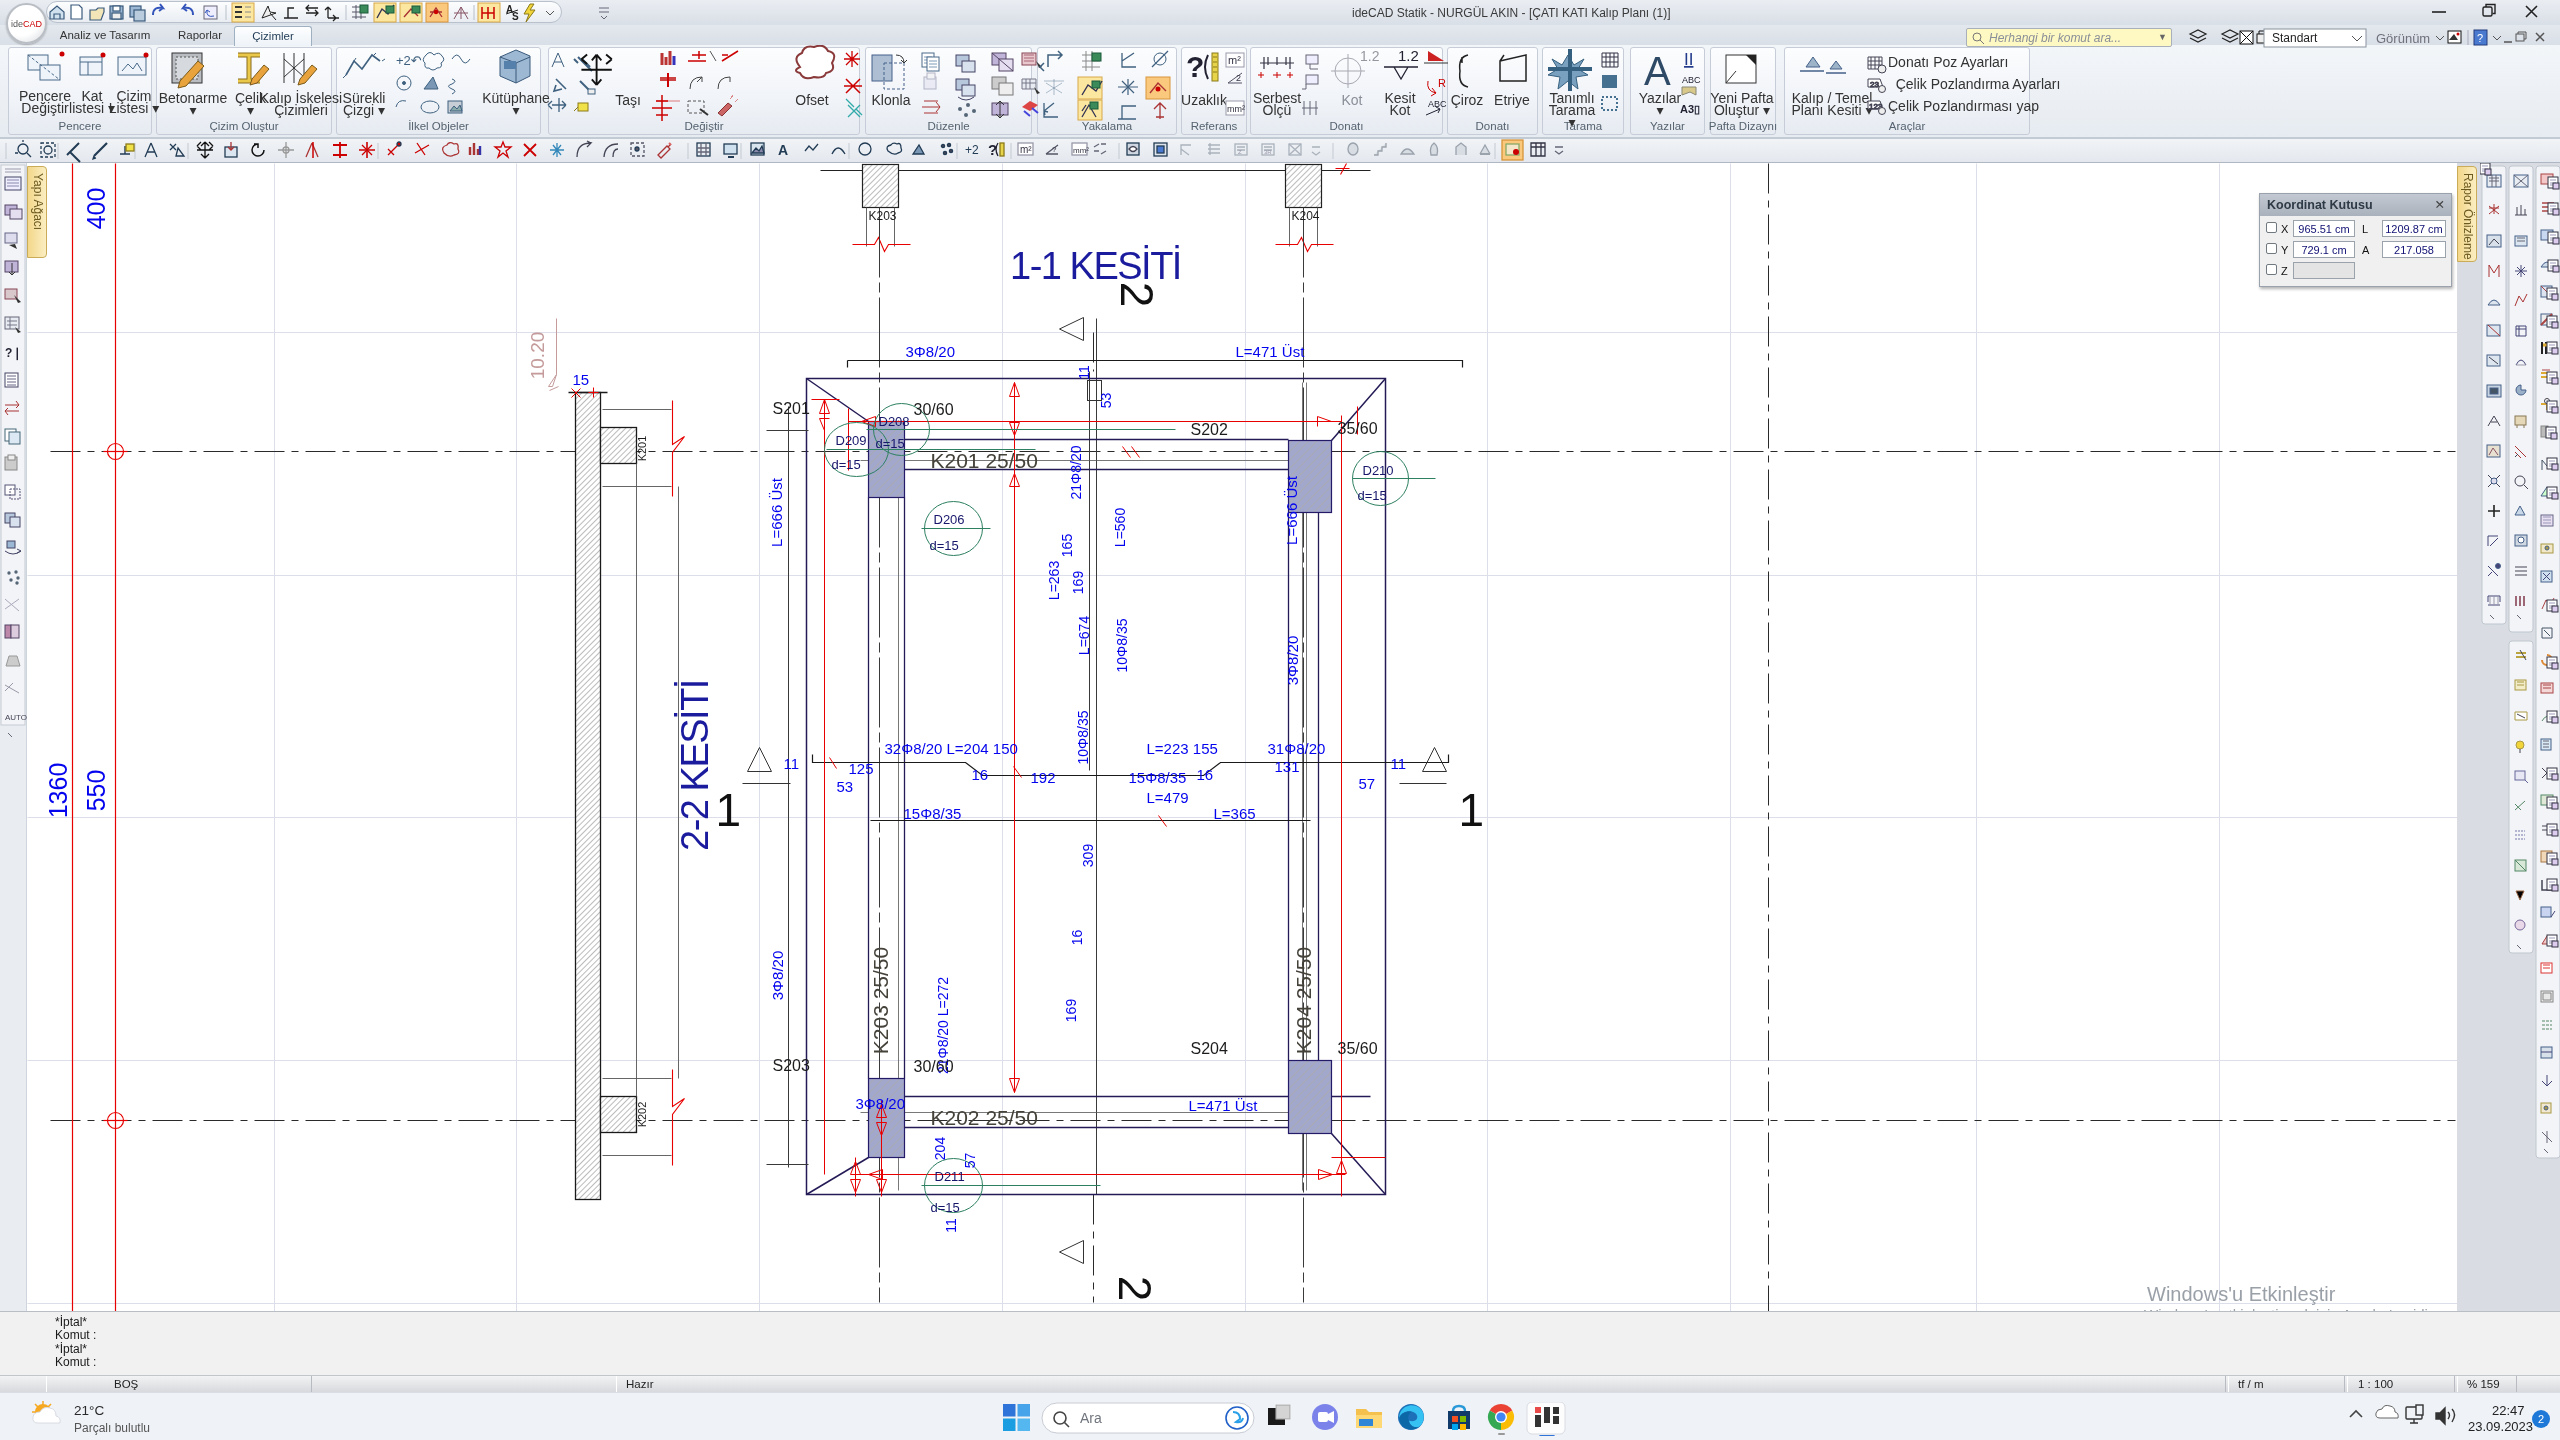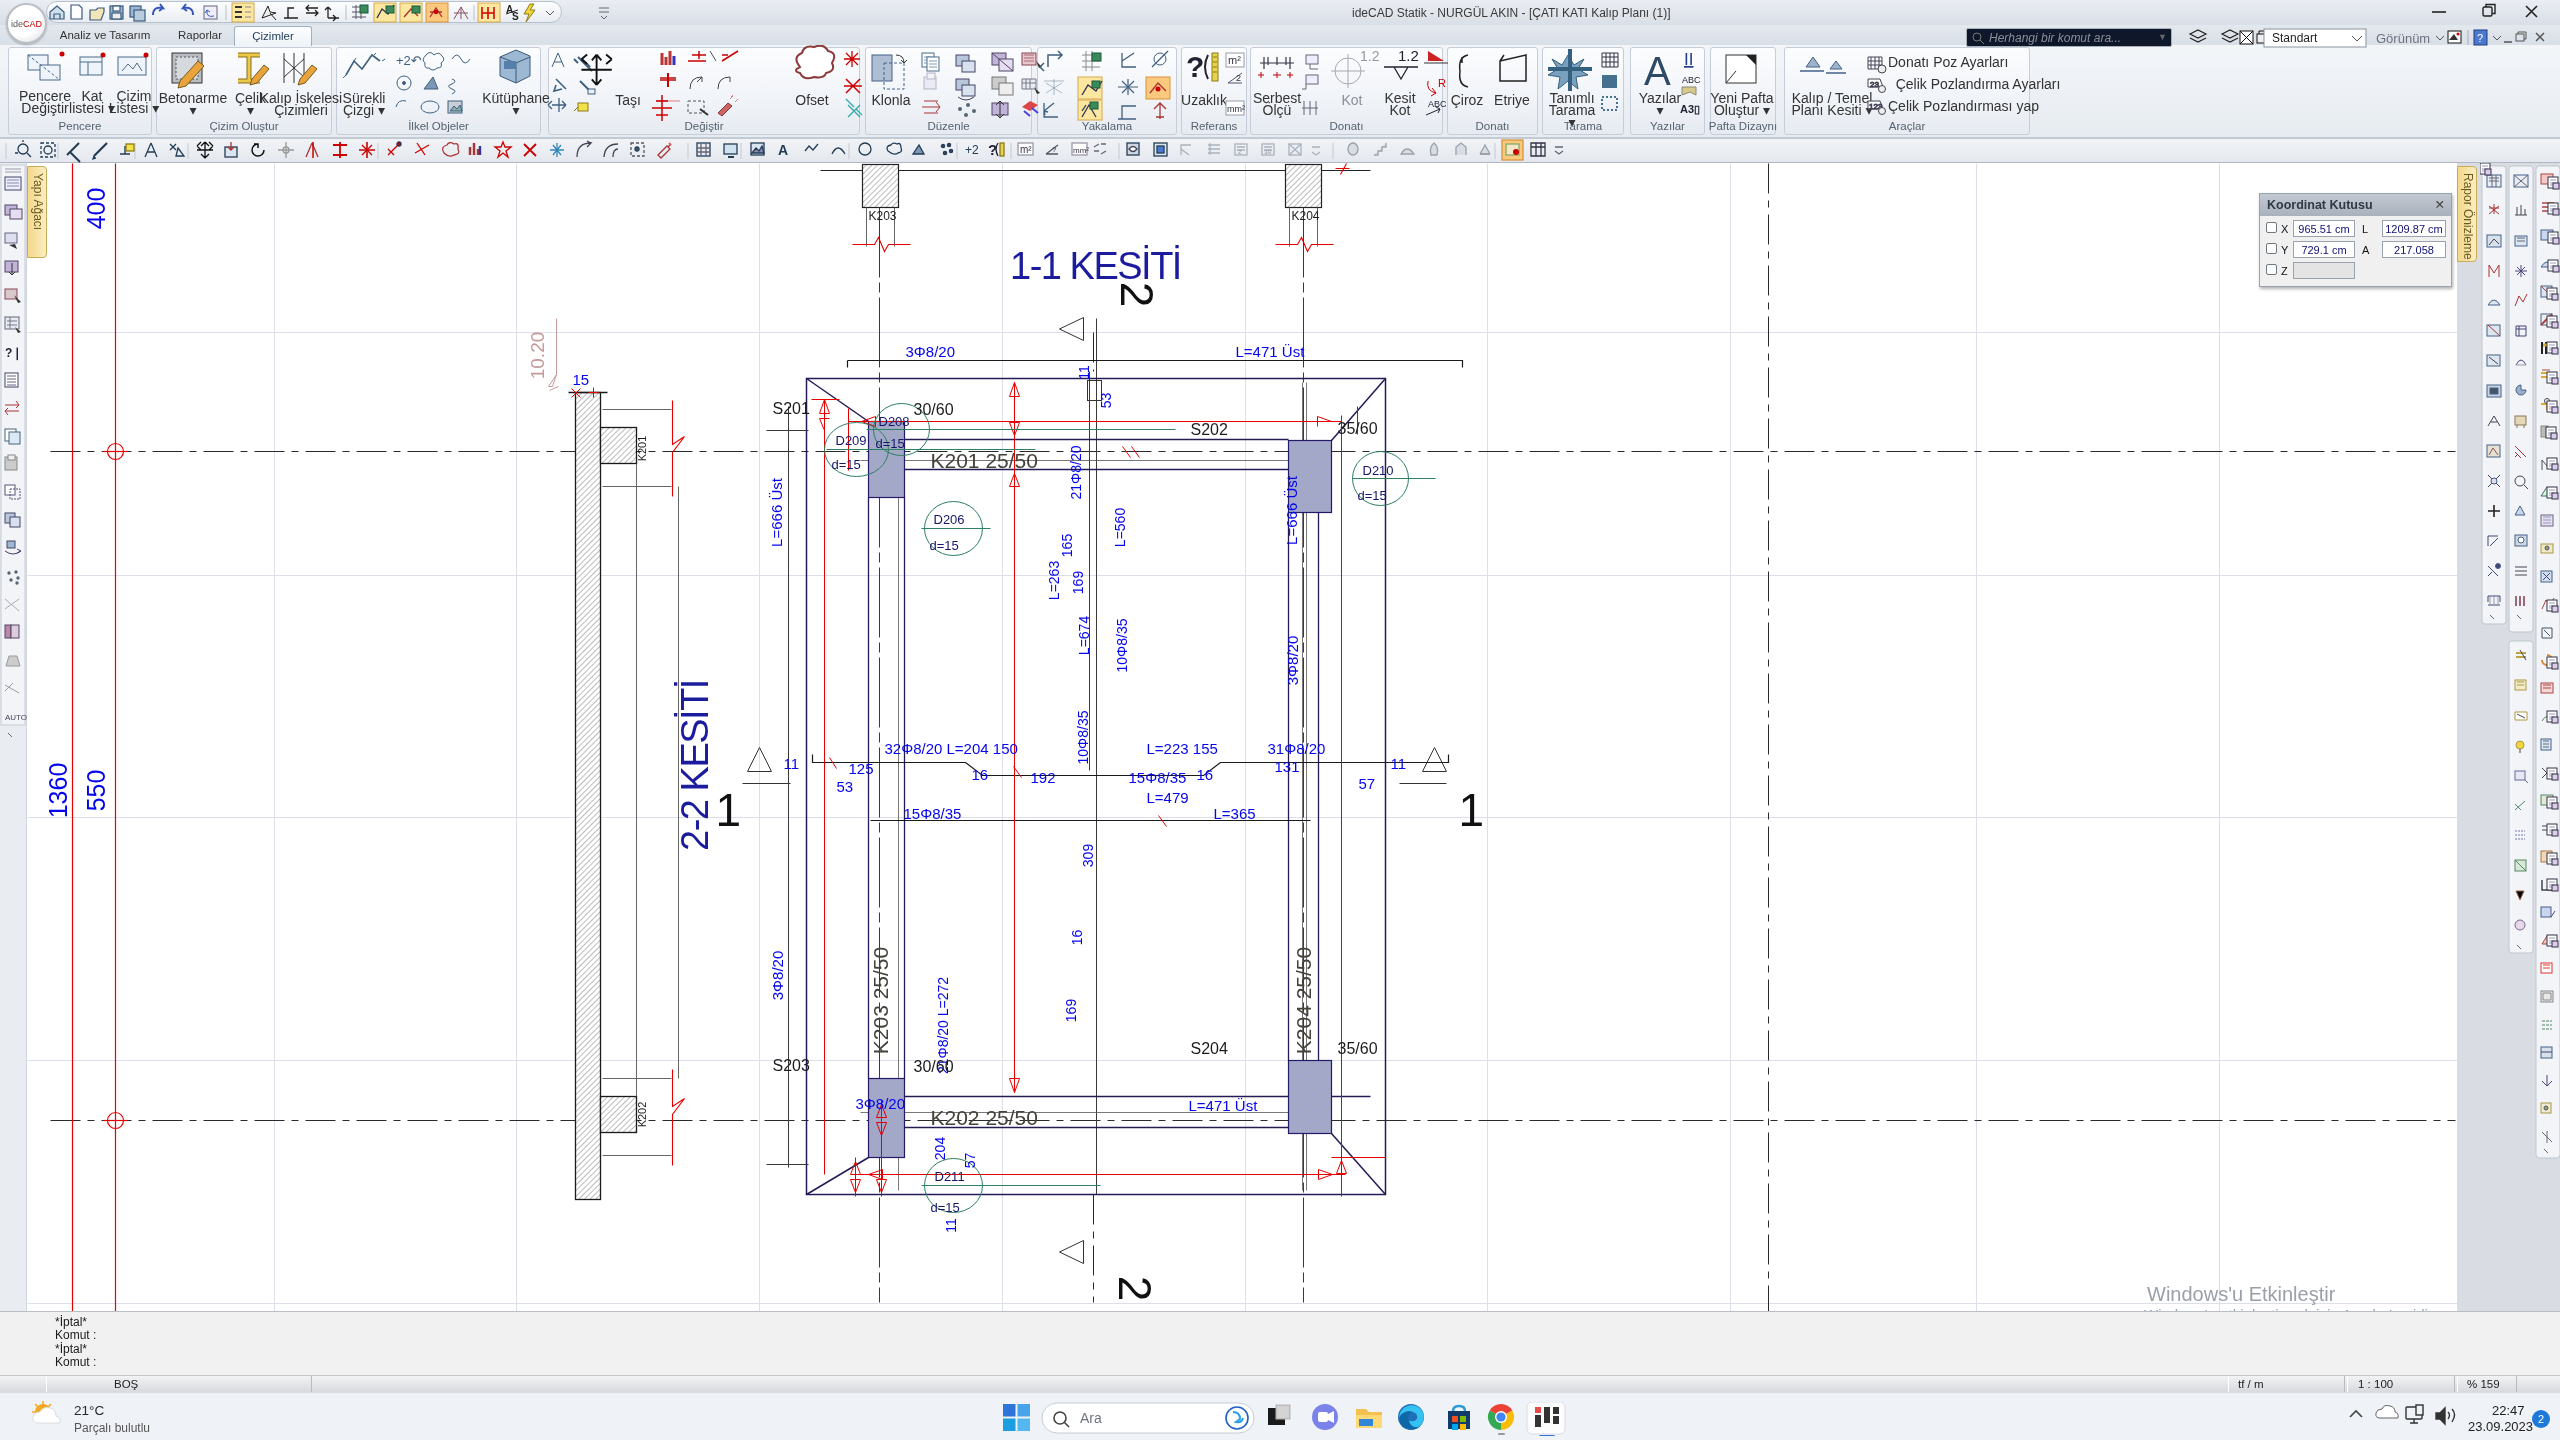--- a/index.html
+++ b/index.html
@@ -42,21 +42,21 @@
 <line x1="12" y1="12" x2="26" y2="12" stroke-width="1.6"></line>
 <rect x="63" y="7" width="9" height="9" rx="1.5" stroke-width="1.4"></rect>
     <path d="M66 7 v-2.5 h9 v9 h-2.5" stroke-width="1.4"></path>
 <path d="M106 6 l11 11 m0 -11 l-11 11" stroke-width="1.6"></path>
 </svg>
 <div class="abs" style="left:6px;top:3px;width:41px;height:41px;border-radius:50%;background:radial-gradient(circle at 35% 30%,#ffffff 55%,#d5d8dd);border:2px solid #b9bdc4;box-shadow:0 1px 2px rgba(0,0,0,.25);z-index:5"></div>
 <div class="abs" style="left:11px;top:19px;font-size:9px;color:#555;z-index:6">ide<span style="color:#c00;font-weight:normal">CAD</span></div>
 <div class="tab" style="left:50px;top:26px;width:110px">Analiz ve Tasarım</div>
 <div class="tab" style="left:166px;top:26px;width:68px">Raporlar</div>
 <div class="tab tabact" style="left:234px;top:26px;width:78px;height:20px">Çizimler</div>
-<div class="abs" style="left:1966px;top:28px;width:206px;height:19px;background:#0f172a;border:1px solid #a8b0bb;border-radius:2px">
+<div class="abs" style="left:1966px;top:28px;width:206px;height:19px;background:#fef9c3;border:1px solid #a8b0bb;border-radius:2px">
   <svg width="14" height="14" style="position:absolute;left:4px;top:2px" viewBox="0 0 14 14" fill="none" stroke="#777">
       <circle cx="6" cy="6" r="4"></circle>
       <line x1="9" y1="9" x2="13" y2="13"></line>
     </svg>
   <span style="position:absolute;left:22px;top:2px;font-style:italic;color:#8a8f98;font-size:12px">Herhangi bir komut ara...</span>
   <span style="position:absolute;right:4px;top:3px;color:#666;font-size:9px">▼</span>
 </div>
 <svg class="abs" style="left:2180px;top:26px" width="380px" height="24" viewBox="0 0 380 24">
 <g stroke="#222" fill="none" stroke-width="1.2">
 <path d="M10 8 l8 -4 8 4 -8 4 z M10 12 l8 4 8 -4"></path>
@@ -1392,20 +1392,23 @@
     <span class="abs" style="left:21px;top:71px;font-size:11px;color:#111">Z</span>
 <div class="fld" style="left:33px;top:68px;width:62px;height:17px;background:#e4e4e4"></div>
 </div>
 <div class="abs wm1">Windows'u Etkinleştir</div>
 <div class="abs wm2">Windows'u etkinleştirmek için Ayarlar'a gidin.</div>
 <div class="abs" id="cmdarea">*İptal*<br>Komut :<br>*İptal*<br>Komut :</div>
 <div class="abs" id="statusbar">
  <div class="scell" style="left:46px;width:266px">
       <span style="position:absolute;left:67px;top:2px">BOŞ</span>
     </div>
+ <div class="scell" style="left:616px;width:1610px">
+      <span style="position:absolute;left:9px;top:2px">Hazır</span>
+    </div>
  <div class="scell" style="left:2228px;width:117px">
       <span style="position:absolute;left:9px;top:2px">tf / m</span>
     </div>
  <div class="scell" style="left:2347px;width:108px">
       <span style="position:absolute;left:10px;top:2px">1 : 100</span>
     </div>
  <div class="scell" style="left:2457px;width:60px">
       <span style="position:absolute;left:9px;top:2px">% 159</span>
     </div>
 </div>

